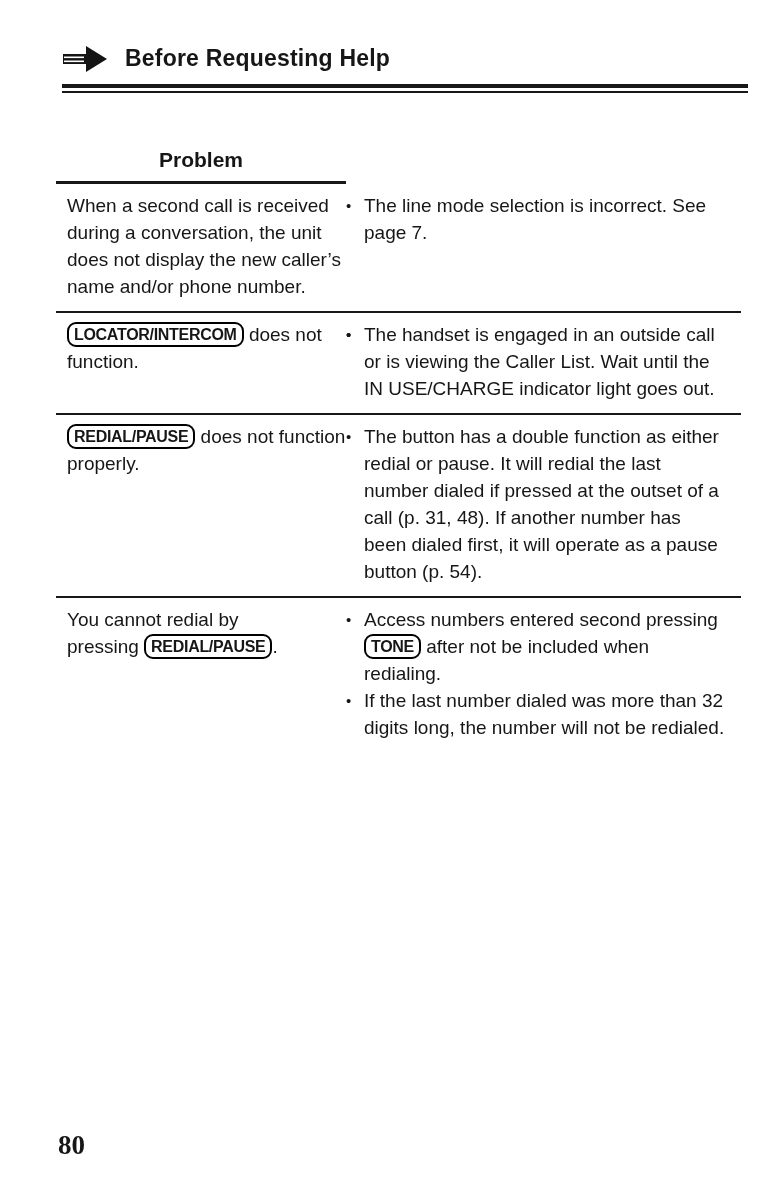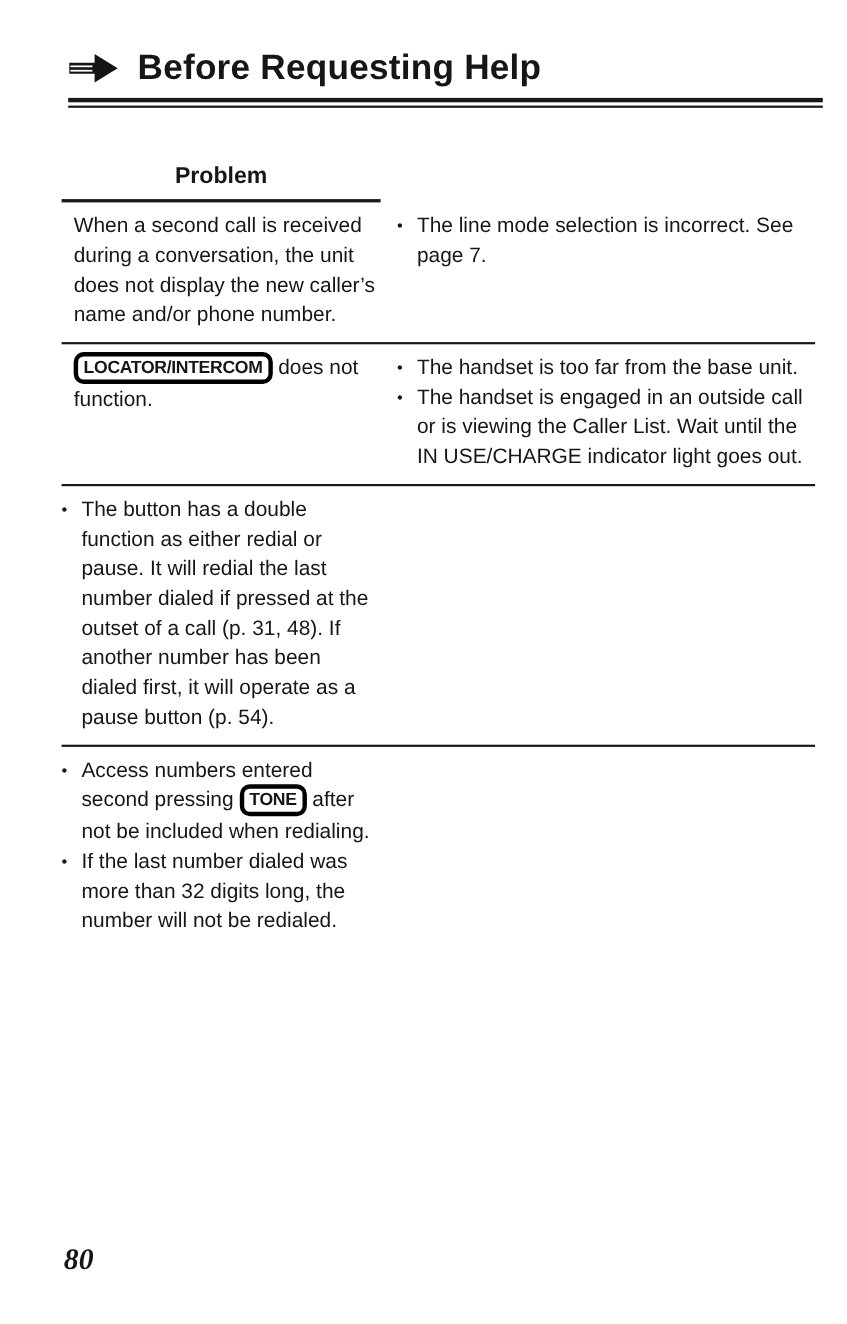--- a/index.html
+++ b/index.html
@@ -32,21 +32,21 @@
   .header-title-row {
     display: flex;
     align-items: center;
     gap: 17px;
   }
   .arrow-icon {
     flex: 0 0 auto;
     display: block;
   }
   .page-title {
-    font-size: 32px;
+    font-size: 23px;
     font-weight: 700;
     letter-spacing: 0.2px;
     line-height: 1.1;
     white-space: nowrap;
   }
   .double-rule {
     margin-top: 10px;
     height: 3px;
     border-top: 4px solid #181818;
     border-bottom: 2px solid #181818;
@@ -67,21 +67,20 @@
   .th {
     text-align: center;
     font-size: 21px;
     font-weight: 700;
     padding-bottom: 9px;
     border-bottom: 3px solid #181818;
   }
   .trow {
     display: grid;
     grid-template-columns: 290px 380px;
-    column-gap: 15px;
     padding: 8px 0 11px 0;
   }
   .trow + .trow {
     border-top: 2px solid #181818;
   }
   .cell {
     font-size: 19px;
     line-height: 27px;
   }
   .problem-cell {
@@ -98,41 +97,40 @@
   }
   .bullet {
     position: absolute;
     left: 0;
     top: 0;
     font-size: 15px;
     line-height: 27px;
   }
   .key-button {
     display: inline-block;
-    border: 4px solid #000000;
+    border: 2px solid #000000;
     border-radius: 9px;
     padding: 0 5px;
     font-weight: 700;
     font-size: 16px;
     line-height: 21px;
     letter-spacing: -0.3px;
     vertical-align: baseline;
     position: relative;
     top: -1px;
     white-space: nowrap;
   }
 
   
   .page-number {
     position: absolute;
     left: 58px;
     top: 1130px;
     font-family: "Liberation Serif", "DejaVu Serif", serif;
     font-weight: 700;
-    font-style: italic;
     font-size: 27px;
   }
 </style>
 </head>
 <body>
 
 <div class="page">
 
   <div class="header">
     <div class="header-title-row">
@@ -169,42 +167,48 @@
       </div>
 
       <div class="trow">
         <div class="cell problem-cell">
           <span class="key-button">LOCATOR/INTERCOM</span><span> does not function.</span>
         </div>
         <div class="cell remedy-cell">
           <ul class="remedy-list">
             <li class="remedy-item">
               <span class="bullet">•</span>
-              <span>The handset is too far from the base unit.</span>
             </li>
             <li class="remedy-item">
               <span class="bullet">•</span>
               <span>The handset is engaged in an outside call or is viewing the Caller List. Wait until the IN USE/CHARGE indicator light goes out.</span>
             </li>
           </ul>
         </div>
       </div>
 
       <div class="trow">
+        <div class="cell problem-cell">
+          <span class="key-button">REDIAL/PAUSE</span><span> does not function properly.</span>
+        </div>
         <div class="cell remedy-cell">
           <ul class="remedy-list">
             <li class="remedy-item">
               <span class="bullet">•</span>
               <span>The button has a double function as either redial or pause. It will redial the last number dialed if pressed at the outset of a call (p. 31, 48). If another number has been dialed first, it will operate as a pause button (p. 54).</span>
             </li>
           </ul>
         </div>
       </div>
 
       <div class="trow">
+        <div class="cell problem-cell">
+          <span>You cannot redial by</span><br>
+          <span>pressing </span><span class="key-button">REDIAL/PAUSE</span><span>.</span>
+        </div>
         <div class="cell remedy-cell">
           <ul class="remedy-list">
             <li class="remedy-item">
               <span class="bullet">•</span>
               <span>Access numbers entered second pressing </span><span class="key-button">TONE</span><span> after not be included when redialing.</span>
             </li>
             <li class="remedy-item">
               <span class="bullet">•</span>
               <span>If the last number dialed was more than 32 digits long, the number will not be redialed.</span>
             </li>

